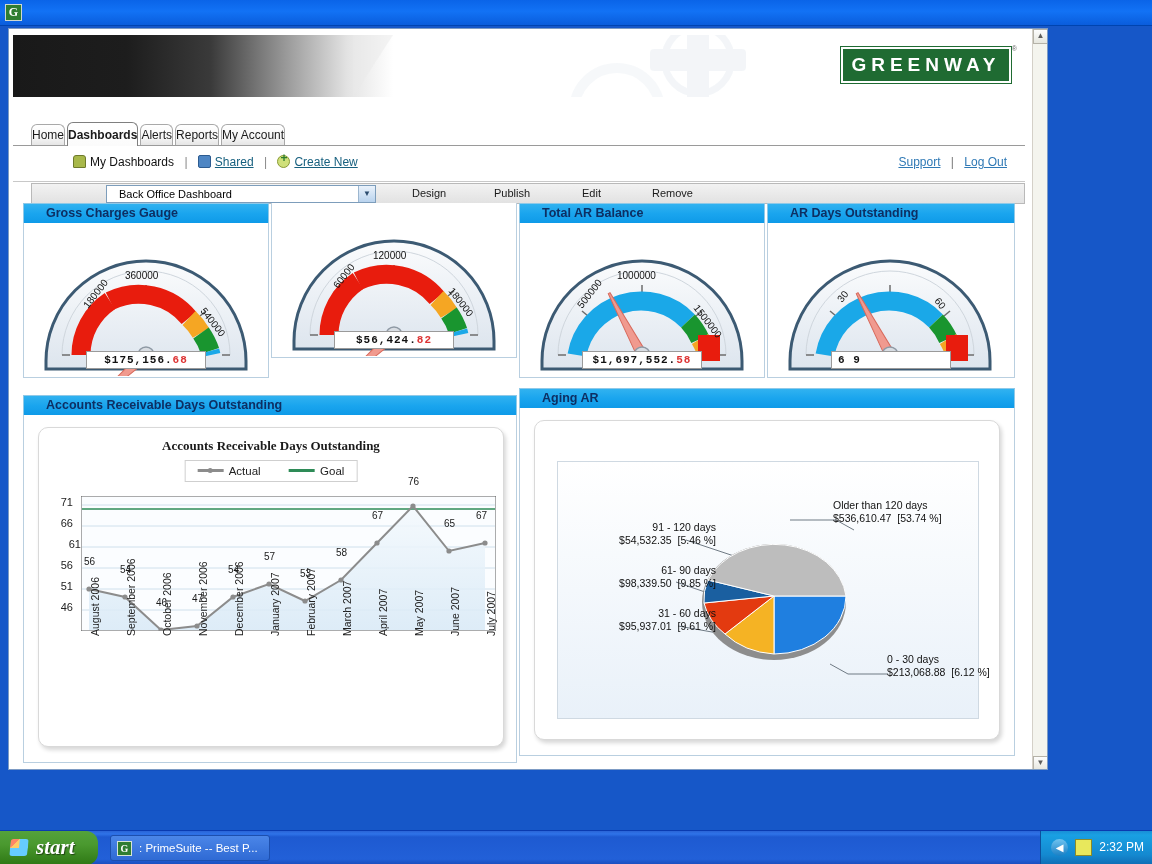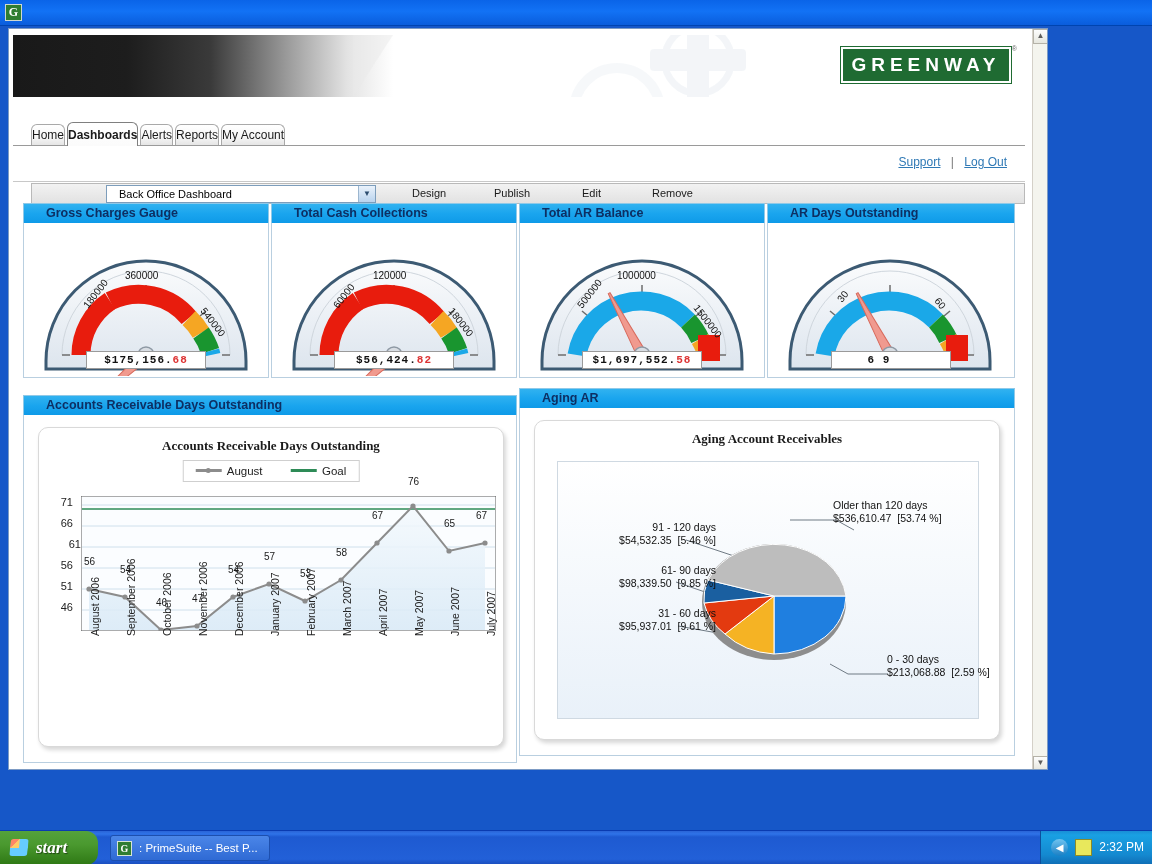--- a/index.html
+++ b/index.html
@@ -221,21 +221,21 @@
   
   #taskbar{
     position:absolute; left:0; bottom:0; width:1152px; height:34px;
     background:linear-gradient(to bottom,#2a64d6 0%,#2f73e8 9%,#1e5ad1 18%,#2260d8 85%,#1b4fc0 100%);
     border-top:1px solid #0a3bb0;
   }
   #startbtn{
     position:absolute; left:0; top:0; width:98px; height:34px;
     background:linear-gradient(to bottom,#54a23b 0%,#4a992f 40%,#2e7814 100%);
     border-radius:0 12px 12px 0;
-    color:#fff; font-style:italic; font-weight:bold; font-size:17px;
+    color:#fff; font-style:italic; font-weight:bold; font-size:21px;
     font-family:"Liberation Serif", serif;
     line-height:33px; padding-left:36px;
     text-shadow:1px 1px 1px rgba(0,0,0,.5);
   }
   #start-flag{
     position:absolute; left:10px; top:8px; width:18px; height:17px;
     background:
       linear-gradient(to bottom right,#f86 0%,#f86 49%,#fc6 51%) no-repeat 0 0/9px 9px,
       #6cf;
     border-radius:3px; transform:skewX(-6deg);
@@ -294,20 +294,27 @@
     <div id="tabs">
       <div class="tab">Home</div>
       <div class="tab active">Dashboards</div>
       <div class="tab">Alerts</div>
       <div class="tab">Reports</div>
       <div class="tab">My Account</div>
     </div>
     <div id="tabstrip-line"></div>
 
     <div id="subnav">
+      <div id="subnav-left">
+        <span class="mini-icon ic-person"></span><span>My Dashboards</span>
+        <span class="sep">|</span>
+        <span class="mini-icon ic-shared"></span><a href="#">Shared</a>
+        <span class="sep">|</span>
+        <span class="mini-icon ic-new"></span><a href="#">Create New</a>
+      </div>
       <div id="subnav-right">
         <a href="#">Support</a>
         <span class="sep">|</span>
         <a href="#">Log Out</a>
       </div>
     </div>
 
     <div id="toolbar">
       <div id="toolbar-label">Dashboard:</div>
       <div id="dash-select">
@@ -352,21 +359,20 @@
             <text x="64" y="86" font-size="10" font-family="Liberation Sans, sans-serif" fill="#111" transform="rotate(-52 64 86)">180000</text>
             <text x="101" y="56" font-size="10" font-family="Liberation Sans, sans-serif" fill="#111">360000</text>
             <text x="176" y="88" font-size="10" font-family="Liberation Sans, sans-serif" fill="#111" transform="rotate(52 176 88)">540000</text>
           </svg>
           <div class="gauge-value"><span>$175,156.</span><span class="cents">68</span></div>
         </div>
       </div>
     </div>
 
     <div class="panel" style="left:262px; top:174px; width:246px;">
-      <div class="panel-head">Total Cash Collections</div>
       <div class="panel-body" style="height:155px;">
         <div class="gauge-wrap">
           <svg width="244" height="153" viewBox="0 0 244 153">
             <path d="M22 138 A100 100 0 0 1 222 138 L222 146 L22 146 Z" fill="url(#gbody0)" stroke="#3c5a73" stroke-width="3"></path>
             <path d="M38 132 A84 84 0 0 1 206 132" fill="none" stroke="#cfd6dd" stroke-width="1"></path>
             <g stroke="#6d6d6d" stroke-width="1.5">
               <line x1="38" y1="132" x2="46" y2="132"></line>
               <line x1="62" y1="88" x2="68" y2="93"></line>
               <line x1="122" y1="62" x2="122" y2="70"></line>
               <line x1="182" y1="88" x2="176" y2="93"></line>
@@ -441,34 +447,34 @@
             <path d="M180 116 A65 65 0 0 1 185 126" fill="none" stroke="#f5a623" stroke-width="19"></path>
             <path d="M185 126 A65 65 0 0 1 187 132" fill="none" stroke="#e81c0d" stroke-width="19"></path>
             <rect x="178" y="112" width="22" height="26" fill="#e81c0d"></rect>
             <g transform="rotate(62 122 132)">
               <polygon points="122,127 122,137 52,133 52,131" fill="#f09a8f" stroke="#d86a5c" stroke-width="1"></polygon>
             </g>
             <circle cx="122" cy="132" r="8" fill="#d8dde3" stroke="#8e99a4" stroke-width="1.5"></circle>
             <text x="74" y="80" font-size="10" font-family="Liberation Sans, sans-serif" fill="#111" transform="rotate(-52 74 80)">30</text>
             <text x="166" y="78" font-size="10" font-family="Liberation Sans, sans-serif" fill="#111" transform="rotate(52 166 78)">60</text>
           </svg>
-          <div class="gauge-value" style="text-align:center; padding-right:30px;"><span>6 9</span><span class="cents"></span></div>
+          <div class="gauge-value" style="text-align:left; padding-right:30px;"><span>6 9</span><span class="cents"></span></div>
         </div>
       </div>
     </div>
 
     <div class="panel" style="left:14px; top:366px; width:494px;">
       <div class="panel-head">Accounts Receivable Days Outstanding</div>
       <div class="panel-body" style="height:348px; position:relative;">
 
         <div class="chart-card" style="left:14px; top:12px; width:466px; height:320px;">
           <div class="chart-title">Accounts Receivable Days Outstanding</div>
 
           <div class="legend-box">
-            <span class="sw dot"></span><span>August</span>
+            <span class="sw dot"></span><span>Actual</span>
             <span class="gap"></span>
             <span class="sw goal"></span><span>Goal</span>
           </div>
 
           <svg style="position:absolute; left:42px; top:68px;" width="415" height="135" viewBox="0 0 415 135">
             <defs>
               <linearGradient id="areaFill" x1="0" y1="0" x2="0" y2="1">
                 <stop offset="0" stop-color="#f4f9fd"></stop>
                   <stop offset="1" stop-color="#d8e9f6"></stop>
               </linearGradient>
@@ -538,21 +544,20 @@
           <div class="xtick" style="left:446px; top:208px;">July 2007</div>
         </div>
       </div>
     </div>
 
     <div class="panel" style="left:510px; top:359px; width:496px;">
       <div class="panel-head">Aging AR</div>
       <div class="panel-body" style="height:348px; position:relative;">
 
         <div class="chart-card" style="left:14px; top:12px; width:466px; height:320px;">
-          <div class="chart-title">Aging Account Receivables</div>
 
           <div style="position:absolute; left:22px; top:40px; width:422px; height:258px;
                       background:linear-gradient(to bottom,#ffffff,#e9f1f9); border:1px solid #cfd9e2;">
 
             <svg width="420" height="256" viewBox="0 0 420 256">
 
               <g stroke="#6f7a84" stroke-width="1" fill="none">
                 <path d="M128 78 L182 96 L215 112"></path>
                 <path d="M118 120 L176 140 L200 136"></path>
                 <path d="M120 164 L188 176 L210 160"></path>
@@ -590,21 +595,21 @@
 
           <div class="pie-label" style="left:298px; top:78px;">
             <div>Older than 120 days</div>
             <div><span>$536,610.47</span>
                  &nbsp;<span>[53.74 %]</span></div>
           </div>
 
           <div class="pie-label" style="left:352px; top:232px;">
             <div>0 - 30 days</div>
             <div><span>$213,068.88</span>
-                 &nbsp;<span>[2.59 %]</span></div>
+                 &nbsp;<span>[6.12 %]</span></div>
           </div>
         </div>
       </div>
     </div>
 
     <div id="page-scrollbar">
       <div class="sb-btn up">▲</div>
       <div class="sb-btn down">▼</div>
     </div>
 

